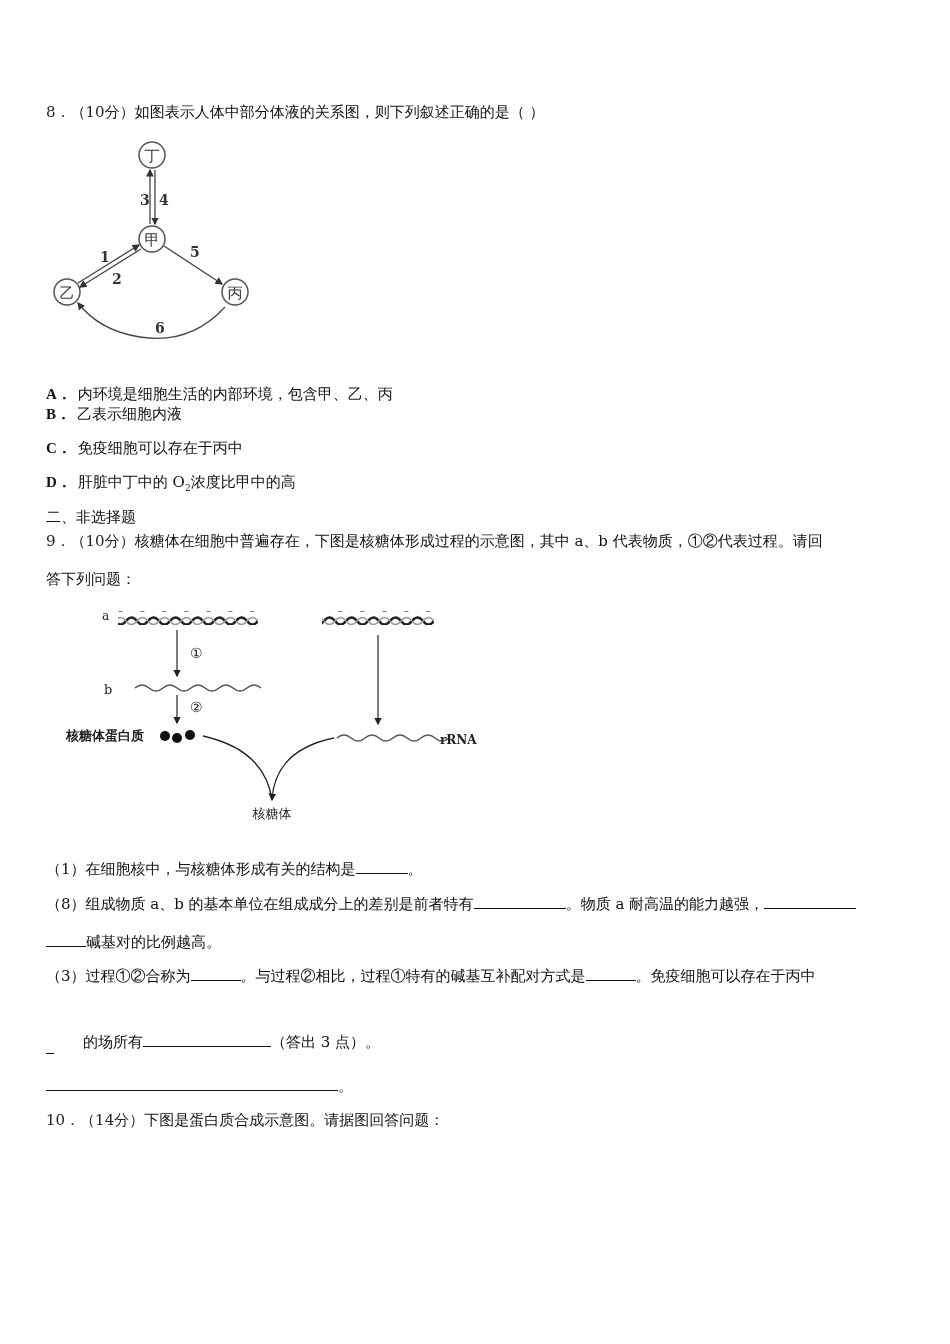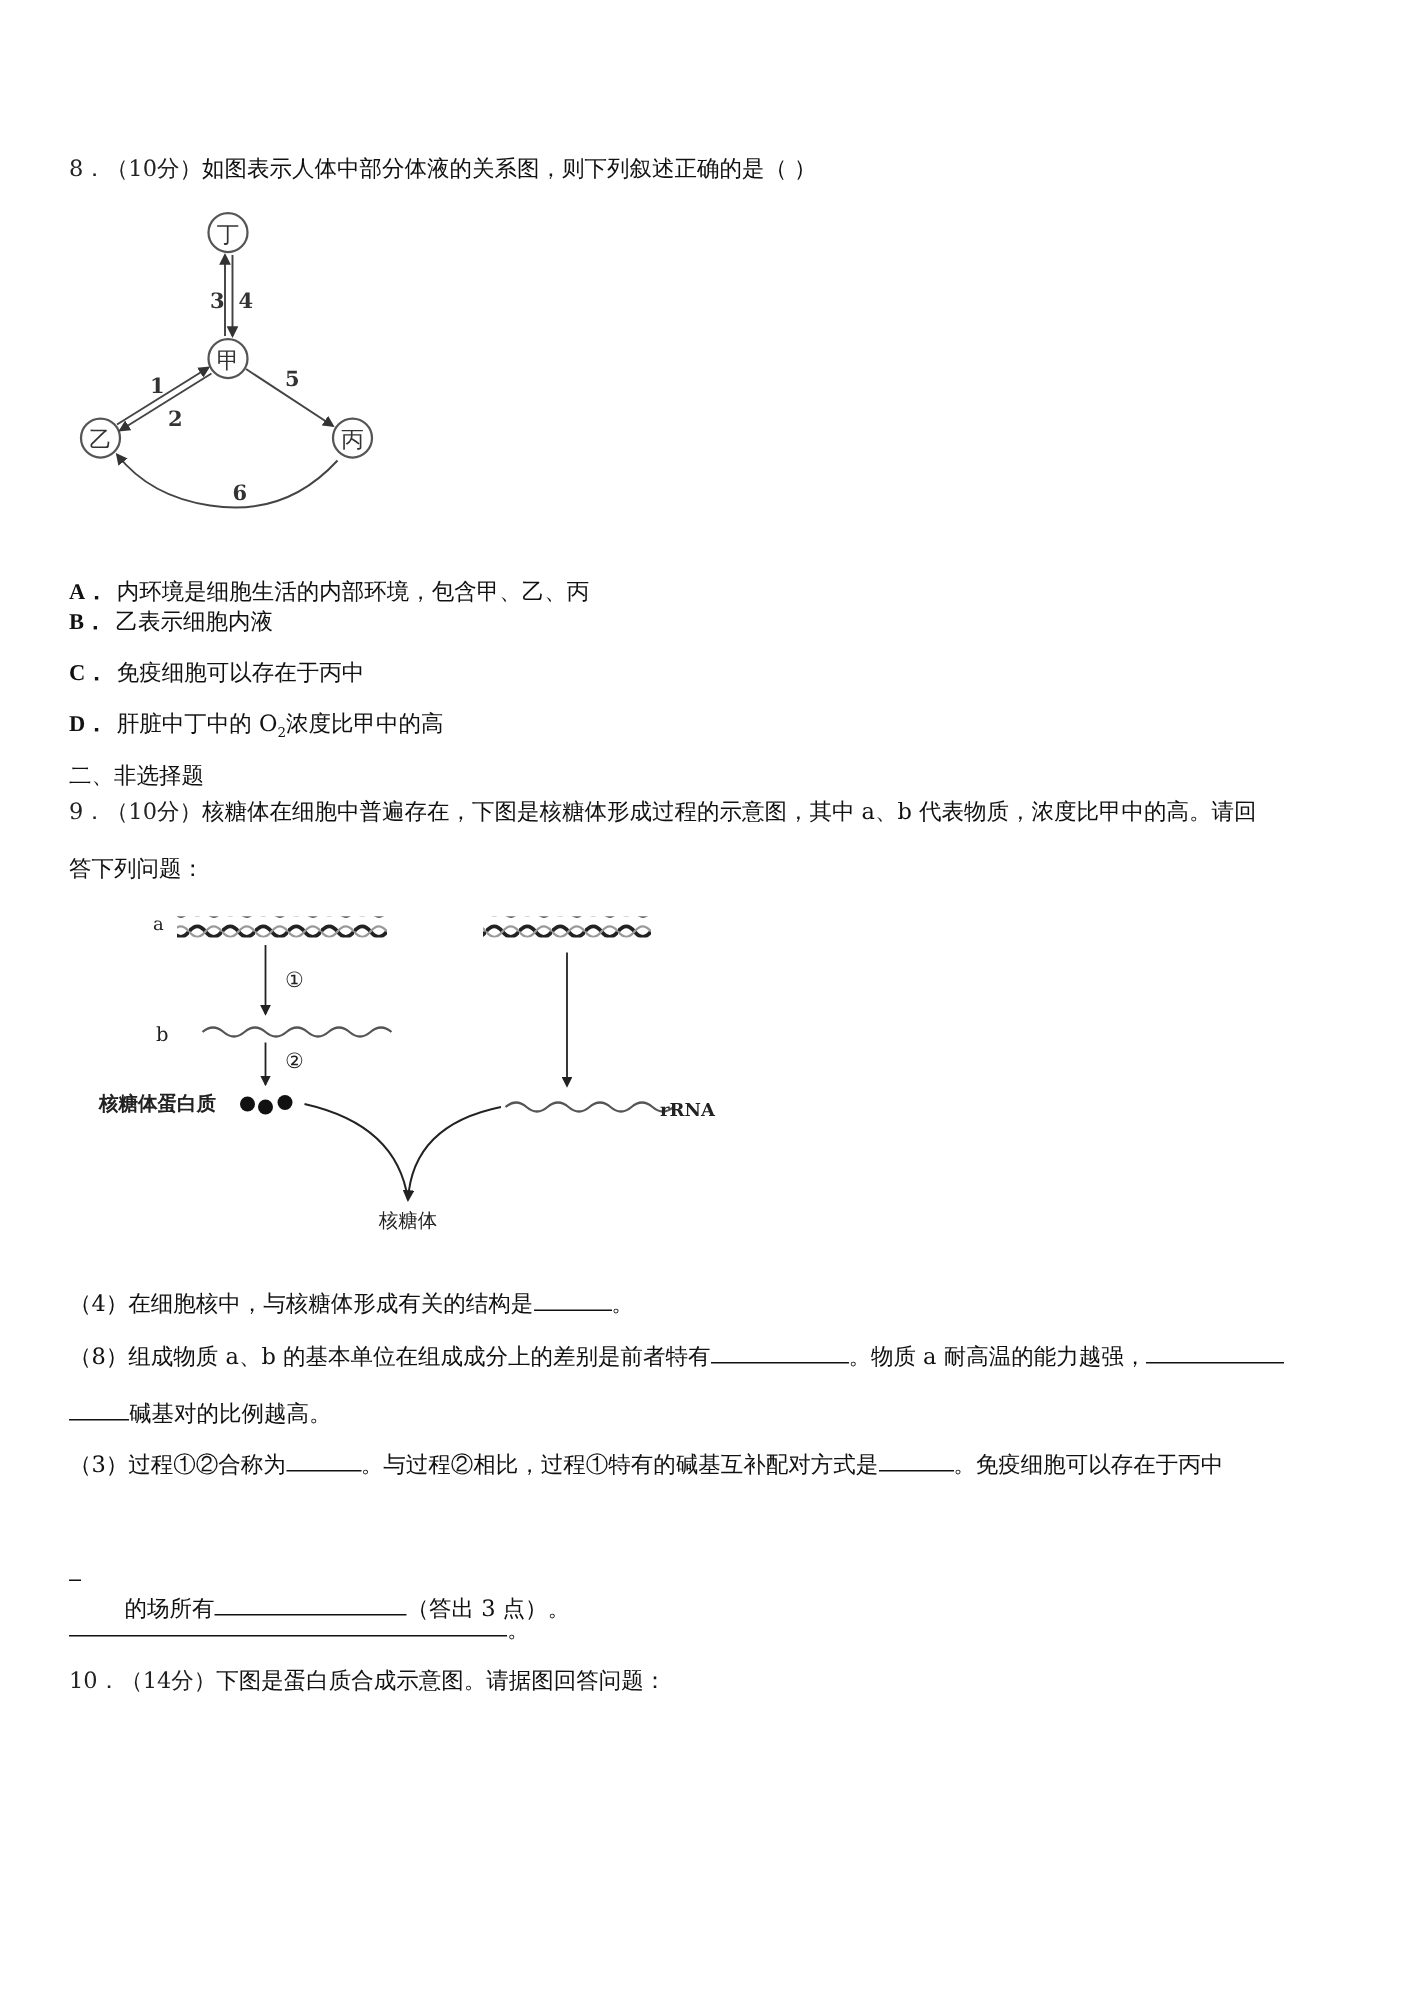--- a/index.html
+++ b/index.html
@@ -70,21 +70,21 @@
 <div class="line" style="top:438px;">
   <span class="opt-letter">C．</span><span>免疫细胞可以存在于丙中</span>
 </div>
 <div class="line" style="top:472px;">
   <span class="opt-letter">D．</span><span>肝脏中丁中的 O</span><sub>2</sub><span>浓度比甲中的高</span>
 </div>
 
 <div class="line bold" style="top:507px;">二、非选择题</div>
 
 <div class="line" style="top:531px;">
-  <span class="qnum">9．</span><span class="qnum">（10分）</span><span class="bold">核糖体在细胞中普遍存在，下图是核糖体形成过程的示意图，其中 a、b 代表物质，浓度比甲中的高。请回</span>
+  <span class="qnum">9．</span><span class="qnum">（10分）</span><span class="bold">核糖体在细胞中普遍存在，下图是核糖体形成过程的示意图，其中 a、b 代表物质，①②代表过程。请回</span>
 </div>
 <div class="line bold" style="top:569px;">答下列问题：</div>
 
 <svg style="position:absolute;left:60px;top:600px;" width="440" height="230" viewBox="0 0 440 230">
   <defs>
     <marker id="ah2" markerWidth="6" markerHeight="6" refX="5" refY="3" orient="auto">
       <path d="M0,0 L6,3 L0,6 z" fill="#222"></path>
     </marker>
     <pattern id="dna" width="22" height="14" patternUnits="userSpaceOnUse">
       <path d="M0,7 Q5.5,0 11,7 T22,7" fill="none" stroke="#222" stroke-width="2.5"></path>
@@ -117,34 +117,34 @@
 
   <path d="M277,138 q7,-6 14,0 t14,0 t14,0 t14,0 t14,0 t14,0 t14,0 t14,0" fill="none" stroke="#555" stroke-width="1.5"></path>
   <text x="380" y="144" font-size="12" font-weight="bold" fill="#222">rRNA</text>
 
   <path d="M143,136 Q205,150 212,200" fill="none" stroke="#222" stroke-width="1.3"></path>
   <path d="M274,138 Q215,150 212,200" fill="none" stroke="#222" stroke-width="1.3" marker-end="url(#ah2)"></path>
   <text x="212" y="218" text-anchor="middle" font-size="13" fill="#222">核糖体</text>
 </svg>
 
 <div class="line bold" style="top:859px;">
-  <span>（4）在细胞核中，与核糖体形成有关的结构是</span><span class="blank" style="width:52px;"></span><span>。</span>
+  <span>（1）在细胞核中，与核糖体形成有关的结构是</span><span class="blank" style="width:52px;"></span><span>。</span>
 </div>
 
 <div class="line bold" style="top:894px;">
   <span>（8）组成物质 a、b 的基本单位在组成成分上的差别是前者特有</span><span class="blank" style="width:92px;"></span><span>。物质 a 耐高温的能力越强，</span><span class="blank" style="width:92px;"></span>
 </div>
 <div class="line bold" style="top:932px;">
   <span class="blank" style="width:40px;"></span><span>碱基对的比例越高。</span>
 </div>
 
 <div class="line bold" style="top:966px;">
   <span>（3）过程①②合称为</span><span class="blank" style="width:50px;"></span><span>。与过程②相比，过程①特有的碱基互补配对方式是</span><span class="blank" style="width:50px;"></span><span>。免疫细胞可以存在于丙中</span>
 </div>
-<div class="line bold" style="top:1062px;padding-left:37px;">
+<div class="line bold" style="top:1032px;padding-left:37px;">
   <span>的场所有</span><span class="blank" style="width:128px;"></span><span>（答出 3 点）。</span>
 </div>
 
 <div class="line bold" style="top:1039px;">
   <span class="blank" style="width:8px;"></span>
 </div>
 <div class="line bold" style="top:1076px;">
   <span class="blank" style="width:292px;"></span><span>。</span>
 </div>
 

